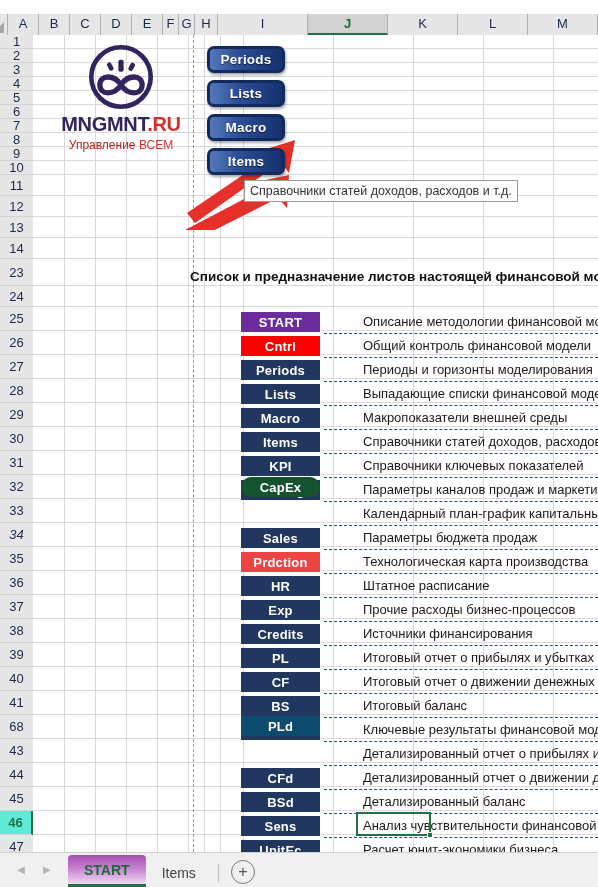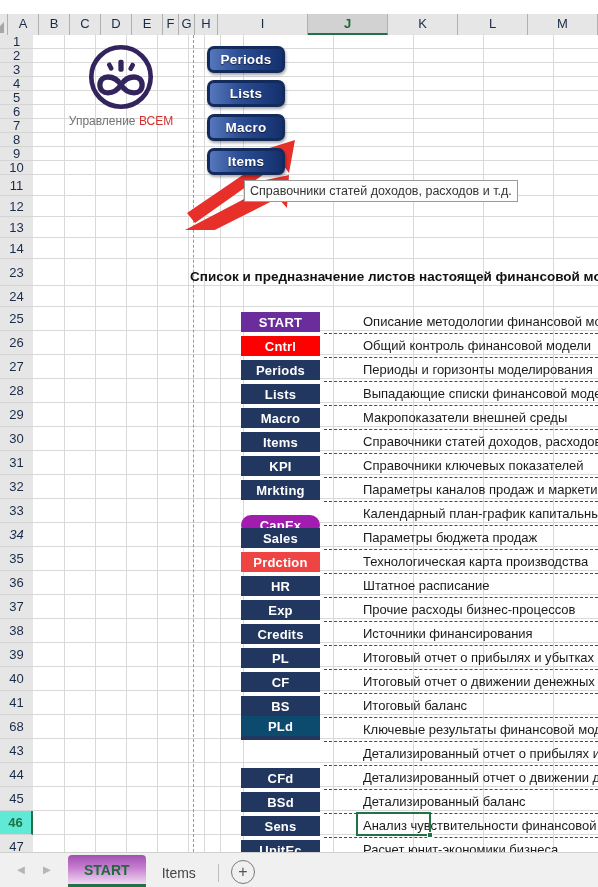--- a/index.html
+++ b/index.html
@@ -76,21 +76,21 @@
     text-align: center;
   }
   .logo-mark { width: 66px; height: 66px; margin: 0 auto; display: block; }
   .logo-title {
     font-size: 20px; font-weight: bold; letter-spacing: -0.3px;
     margin-top: 4px; line-height: 1;
   }
   .logo-title .t-dark { color: #33245e; }
   .logo-title .t-red { color: #d32f2f; }
   .logo-sub { font-size: 12px; margin-top: 5px; line-height: 1; }
-  .logo-sub .s-dark { color: #737373; }
+  .logo-sub .s-dark { color: #b91c1c; }
   .logo-sub .s-red { color: #d32f2f; }
 
   
   .navbtn {
     position: absolute; left: 207px; width: 78px; height: 27px;
     border-radius: 7px;
     background: #132a5c;
     padding: 3px;
     box-shadow: 1px 2px 3px rgba(0,0,0,0.35);
   }
@@ -306,20 +306,23 @@
     <div class="vline dash" style="left:160px; height:817px;"></div>
 
     <div class="logo-wrap" style="left:15px; top:9px;">
       <svg class="logo-mark" viewBox="0 0 100 100">
         <circle cx="50" cy="50" r="45" fill="none" stroke="#33245e" stroke-width="7"></circle>
         <rect x="46" y="24" width="8" height="18" rx="3" fill="#33245e"></rect>
         <rect x="30" y="28" width="7" height="13" rx="3" fill="#33245e" transform="rotate(-28 33 34)"></rect>
         <rect x="63" y="28" width="7" height="13" rx="3" fill="#33245e" transform="rotate(28 66 34)"></rect>
         <path d="M50 62 C 40 46, 18 46, 18 62 C 18 78, 40 78, 50 62 C 60 46, 82 46, 82 62 C 82 78, 60 78, 50 62 Z" fill="none" stroke="#33245e" stroke-width="8" stroke-linejoin="round"></path>
       </svg>
+      <div class="logo-title">
+        <span class="t-dark">MNGMNT</span><span class="t-red">.RU</span>
+      </div>
       <div class="logo-sub">
         <span class="s-dark">Управление </span><span class="s-red">ВСЕМ</span>
       </div>
     </div>
 
     <svg class="arrows" viewBox="0 0 130 95">
       <g fill="#e8302a">
         <path d="M4 78 L92 18 L80 15 L112 5 L106 38 L98 27 L12 88 Z"></path>
         <path d="M2 95 L84 52 L73 47 L106 40 L104 73 L95 63 L12 105 Z"></path>
       </g>
@@ -362,21 +365,21 @@
         <div class="dash-sep" style="top: 394px; left: 291px; width: 274px;"></div>
         <div class="sheet-name" style="top: 397px; left: 208px; background: rgb(34, 55, 95);">Items</div>
         <div class="sheet-desc" style="top: 397px; left: 330px; width: 235px;">Справочники статей доходов, расходов и т.д.</div>
         <div class="dash-sep" style="top: 418px; left: 291px; width: 274px;"></div>
         <div class="sheet-name" style="top: 421px; left: 208px; background: rgb(34, 55, 95);">KPI</div>
         <div class="sheet-desc" style="top: 421px; left: 330px; width: 235px;">Справочники ключевых показателей</div>
         <div class="dash-sep" style="top: 442px; left: 291px; width: 274px;"></div>
         <div class="sheet-name" style="top: 445px; left: 208px; background: rgb(34, 55, 95);">Mrkting</div>
         <div class="sheet-desc" style="top: 445px; left: 330px; width: 235px;">Параметры каналов продаж и маркетинга</div>
         <div class="dash-sep" style="top: 466px; left: 291px; width: 274px;"></div>
-        <div class="sheet-name" style="top: 480px; left: 208px; background: #a21caf; border-radius: 10px;">CapEx</div>
+        <div class="sheet-name" style="top: 442px; left: 208px; background: #14532d; border-radius: 10px;">CapEx</div>
         <div class="sheet-desc" style="top: 469px; left: 330px; width: 235px;">Календарный план-график капитальных затрат</div>
         <div class="dash-sep" style="top: 490px; left: 291px; width: 274px;"></div>
         <div class="sheet-name" style="top: 493px; left: 208px; background: rgb(34, 55, 95);">Sales</div>
         <div class="sheet-desc" style="top: 493px; left: 330px; width: 235px;">Параметры бюджета продаж</div>
         <div class="dash-sep" style="top: 514px; left: 291px; width: 274px;"></div>
         <div class="sheet-name" style="top: 517px; left: 208px; background: #ef4444;">Prdction</div>
         <div class="sheet-desc" style="top: 517px; left: 330px; width: 235px;">Технологическая карта производства</div>
         <div class="dash-sep" style="top: 538px; left: 291px; width: 274px;"></div>
         <div class="sheet-name" style="top: 541px; left: 208px; background: rgb(34, 55, 95);">HR</div>
         <div class="sheet-desc" style="top: 541px; left: 330px; width: 235px;">Штатное расписание</div>

